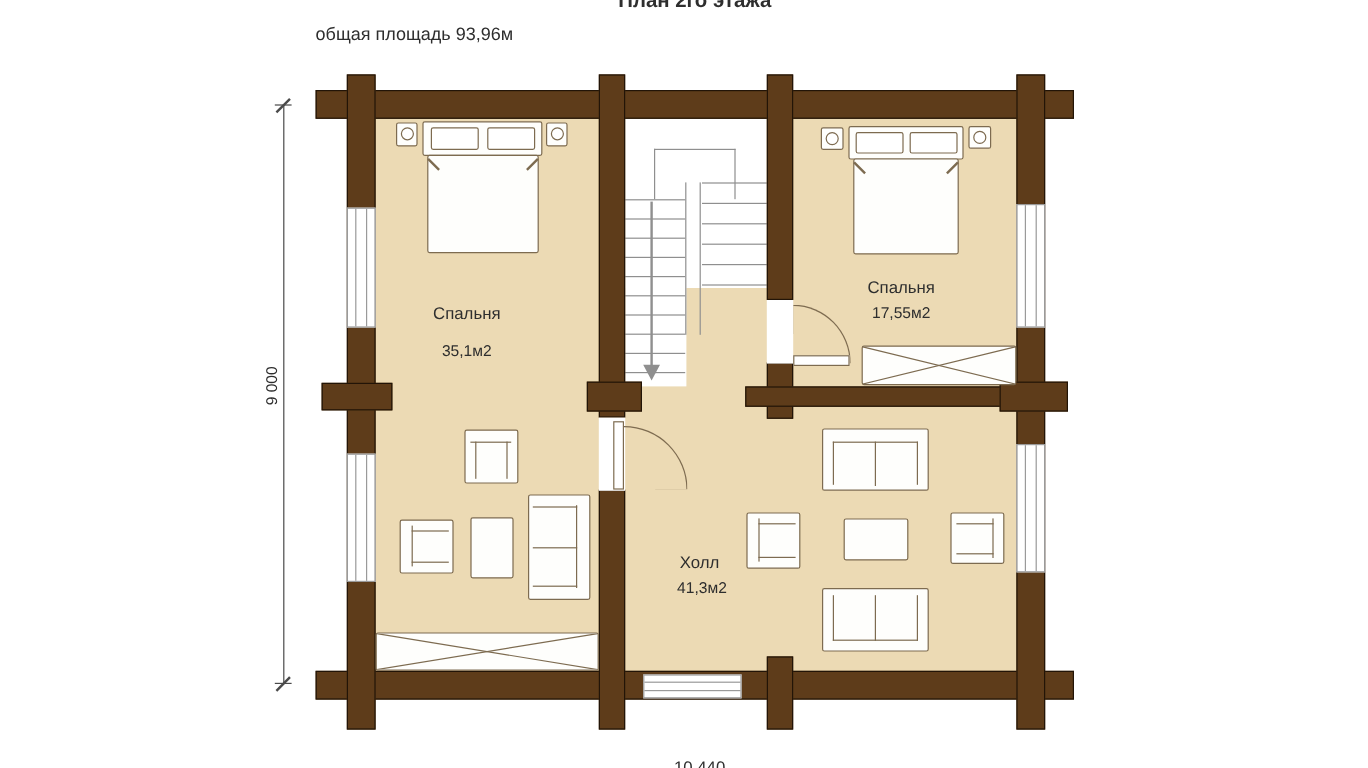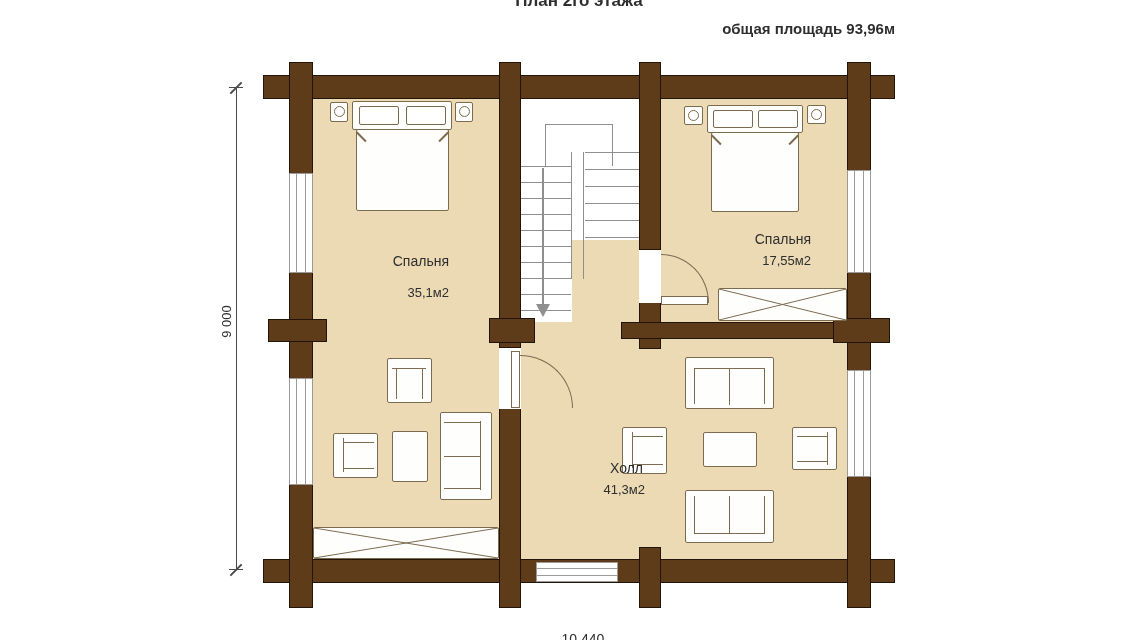--- a/index.html
+++ b/index.html
@@ -19,27 +19,27 @@
   .fold{position:absolute;width:13px;height:1.5px;background:var(--furn-line)}
   .swhite{position:absolute;background:#fff}
   .sline{position:absolute;background:var(--stair-line)}
   .soutline{position:absolute;border-top:1px solid var(--stair-line);border-left:1px solid var(--stair-line);border-right:1px solid var(--stair-line);box-sizing:border-box}
   .sdivider{position:absolute;border-left:1px solid var(--stair-line);border-right:1px solid var(--stair-line);box-sizing:border-box}
   .arrowhead{position:absolute;width:0;height:0;border-left:7px solid transparent;border-right:7px solid transparent;border-top:13px solid var(--stair-line)}
   .dooropen{position:absolute;background:#fff}
   .doorleaf{position:absolute;background:#fff;border:1px solid var(--furn-line);box-sizing:border-box}
   .doorarc{position:absolute;border-top:1.5px solid var(--furn-line);border-right:1.5px solid var(--furn-line);border-top-right-radius:100%;box-sizing:border-box}
   .xsvg{position:absolute;left:0;top:0;width:100%;height:100%;display:block}
-  .label{position:absolute;color:var(--text);text-align:right;white-space:nowrap}
+  .label{position:absolute;color:var(--text);text-align:center;white-space:nowrap}
   .room-name{font-size:14px}
   .room-area{font-size:13px}
   .dimline{position:absolute;background:var(--dim-line)}
   .tick{position:absolute;width:16px;height:2px;background:var(--dim-line)}
   .title{position:absolute;left:263px;top:-9px;width:632px;text-align:center;font-size:17px;font-weight:600;color:var(--text)}
-  .subtitle{position:absolute;left:263px;top:20px;width:632px;text-align:right;font-size:15px;font-weight:700;color:var(--text)}
+  .subtitle{position:absolute;left:263px;top:20px;width:632px;text-align:left;font-size:15px;font-weight:400;color:var(--text)}
   .dim-label-v{position:absolute;left:194px;top:314px;width:64px;text-align:center;font-size:13px;color:var(--text);transform:rotate(-90deg)}
   .dim-label-b{position:absolute;left:523px;top:631px;width:120px;text-align:center;font-size:14px;color:var(--text)}
 </style>
 </head>
 <body>
 
 <div class="title">План 2го этажа</div>
 <div class="subtitle">общая площадь 93,96м</div>
 
 <div class="floor" style="left:301px;top:88px;width:558px;height:484px"></div>

